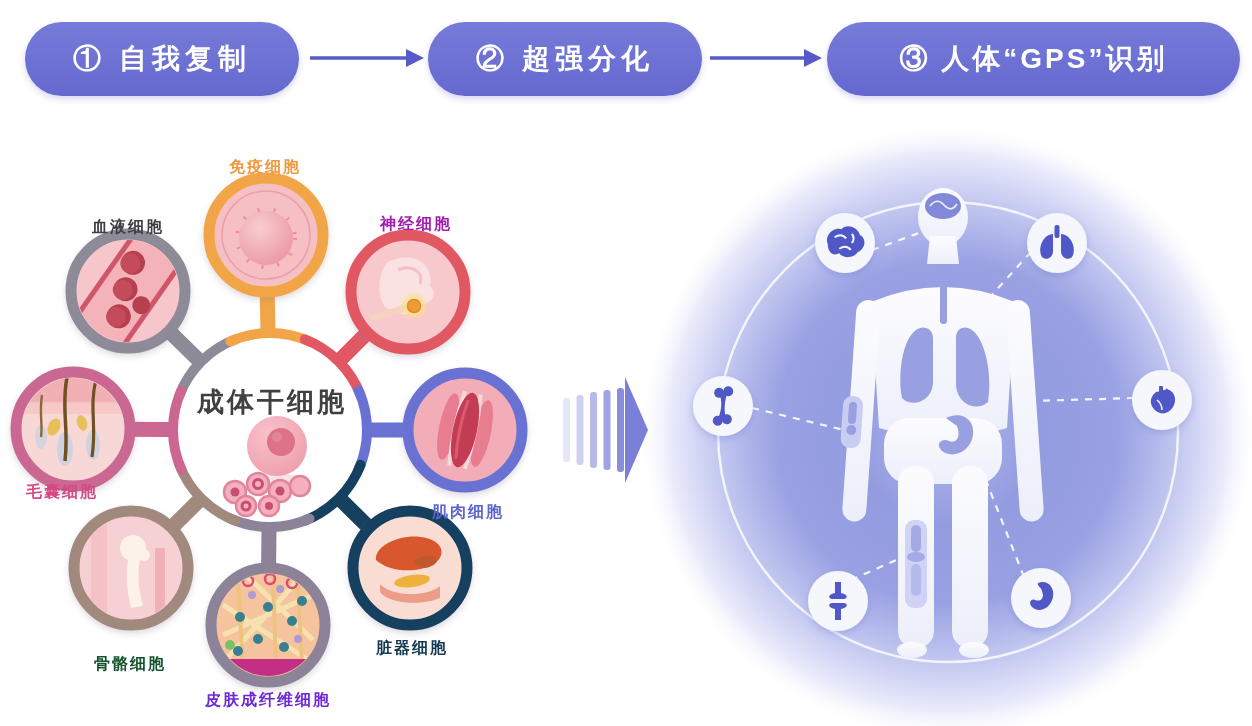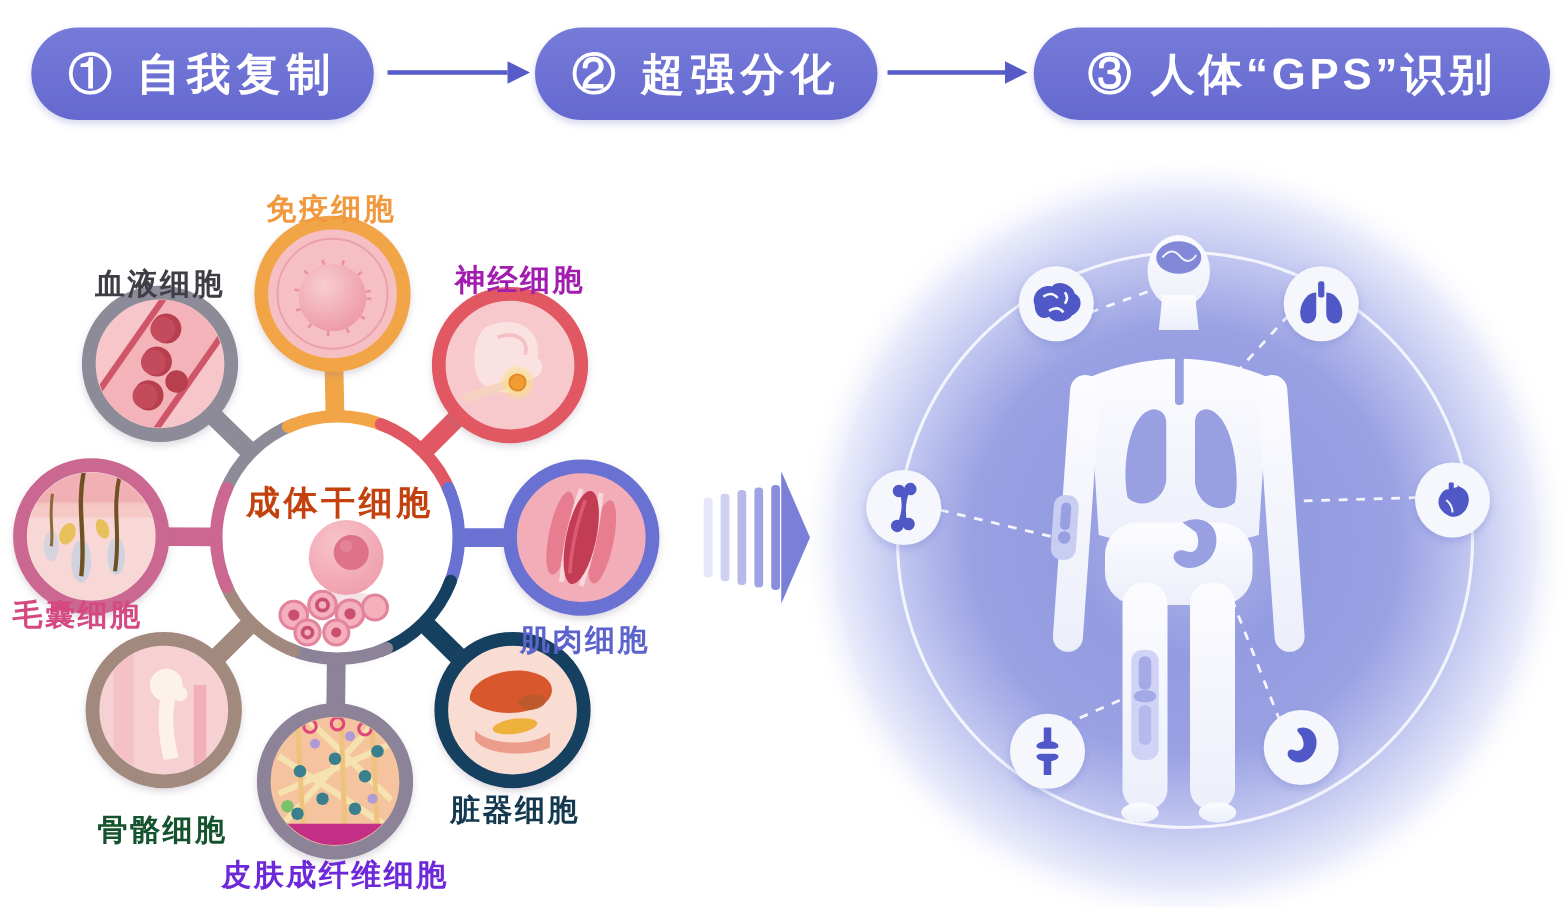--- a/index.html
+++ b/index.html
@@ -5,40 +5,40 @@
   html,body{margin:0;padding:0;background:#ffffff;}
   #stage{
     position:relative;width:1252px;height:726px;overflow:hidden;background:#ffffff;
     font-family:"Liberation Sans",sans-serif;
   }
   #gfx{position:absolute;left:0;top:0;z-index:0;}
   .pill{
     position:absolute;top:22px;height:74px;border-radius:37px;
     background:linear-gradient(180deg,#767bd9 0%,#6569cf 100%);
     color:#ffffff;display:flex;align-items:center;justify-content:center;
-    font-size:35px;font-weight:700;letter-spacing:5px;z-index:2;white-space:nowrap;
+    font-size:28px;font-weight:700;letter-spacing:5px;z-index:2;white-space:nowrap;
     box-shadow:0 3px 6px rgba(90,96,190,0.25);
   }
   #pill-1{left:25px;width:274px;}
   #pill-2{left:428px;width:274px;}
   #pill-3{left:827px;width:413px;letter-spacing:3px;}
   .lbl{
     position:absolute;transform:translate(-50%,-50%);
-    font-size:24px;font-weight:600;letter-spacing:2px;white-space:nowrap;z-index:2;
+    font-size:16px;font-weight:600;letter-spacing:2px;white-space:nowrap;z-index:2;
   }
   #lbl-blood {left:128px;top:227px;color:#3f3e47;}
   #lbl-immune{left:265px;top:167px;color:#f0993e;}
   #lbl-nerve {left:416px;top:224px;color:#a21caf;}
   #lbl-muscle{left:468px;top:512px;color:#5c64cc;}
   #lbl-organ {left:412px;top:648px;color:#14384f;font-weight:800;}
   #lbl-skin  {left:268px;top:700px;color:#6d28d9;}
   #lbl-bone  {left:130px;top:664px;color:#14532d;}
   #lbl-hair  {left:62px;top:492px;color:#d44981;}
   #lbl-center{
-    left:272px;top:402px;color:#c2410c;font-weight:800;font-size:27px;letter-spacing:3px;
+    left:272px;top:402px;color:#404040;font-weight:800;font-size:27px;letter-spacing:3px;
   }
 </style>
 </head>
 <body>
 
 <div id="stage">
 
   <svg id="gfx" width="1252" height="726" viewBox="0 0 1252 726">
     <defs>
       <filter id="softShadow" x="-30%" y="-30%" width="160%" height="160%">

